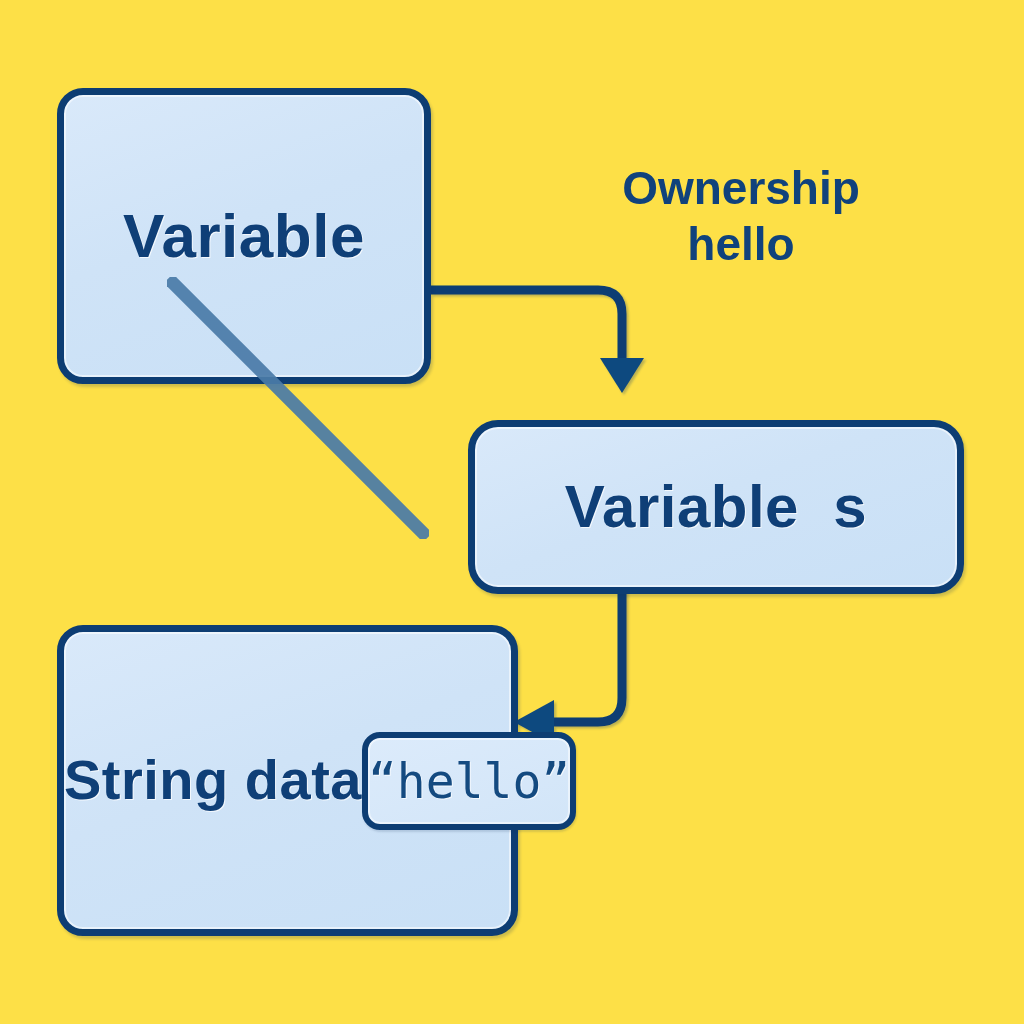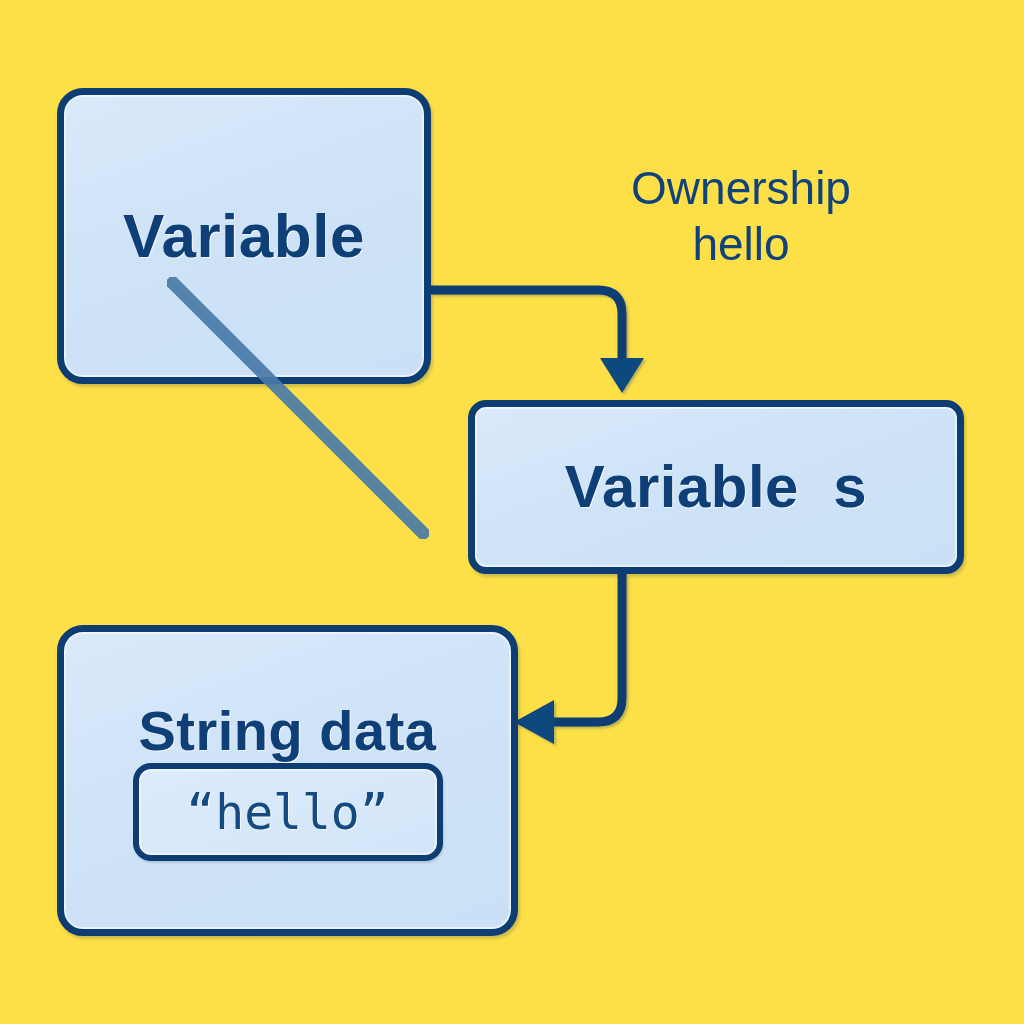--- a/index.html
+++ b/index.html
@@ -37,21 +37,21 @@
     background: linear-gradient(160deg, #d9e9fa 0%, #cfe3f7 45%, #c9e0f6 100%);
     box-shadow:
        inset 0 0 0 2px rgba(255,255,255,0.55),
        2px 3px 3px rgba(20,50,90,0.20);
     display: flex;
     flex-direction: column;
     align-items: center;
     justify-content: center;
   }
   #node-s1   { left: 57px;  top: 88px;  width: 374px; height: 296px; }
-  #node-s    { left: 468px; top: 400px; width: 496px; height: 174px; border-radius: 18px; }
+  #node-s    { left: 468px; top: 420px; width: 496px; height: 174px; border-radius: 30px; }
   #node-data { left: 57px;  top: 625px; width: 461px; height: 311px; }
 
   .node-label {
     color: #0f3f77;
     font-weight: bold;
     letter-spacing: 0.5px;
     line-height: 1.12;
     text-align: center;
     text-shadow: 1px 1px 0 rgba(255,255,255,0.75);
     white-space: pre;
@@ -73,21 +73,20 @@
     left: 44px;
     top: 76px;
     width: 262px;
     height: 262px;
     pointer-events: none;
   }
 
   
   #node-data .data-inner-wrap {
     display: flex;
-    flex-direction: column;
     align-items: center;
     width: 100%;
   }
   .value-chip {
     box-sizing: border-box;
     width: 310px;
     height: 98px;
     border: 6px solid #0d3d73;
     border-radius: 18px;
     background: linear-gradient(160deg, #dcebfb 0%, #d2e5f8 100%);
@@ -108,21 +107,21 @@
   
   #edge-caption {
     position: absolute;
     left: 566px;
     top: 160px;
     width: 350px;
     text-align: center;
     color: #10427c;
     font-size: 46px;
     line-height: 1.22;
-    font-weight: normal;
+    font-weight: bold;
   }
   #edge-caption .cap-line { display: block; }
 </style>
 </head>
 <body>
 
 <div id="stage">
 
   <svg id="edges" viewBox="0 0 1024 1024" width="1024" height="1024" aria-hidden="true">
     <defs>

